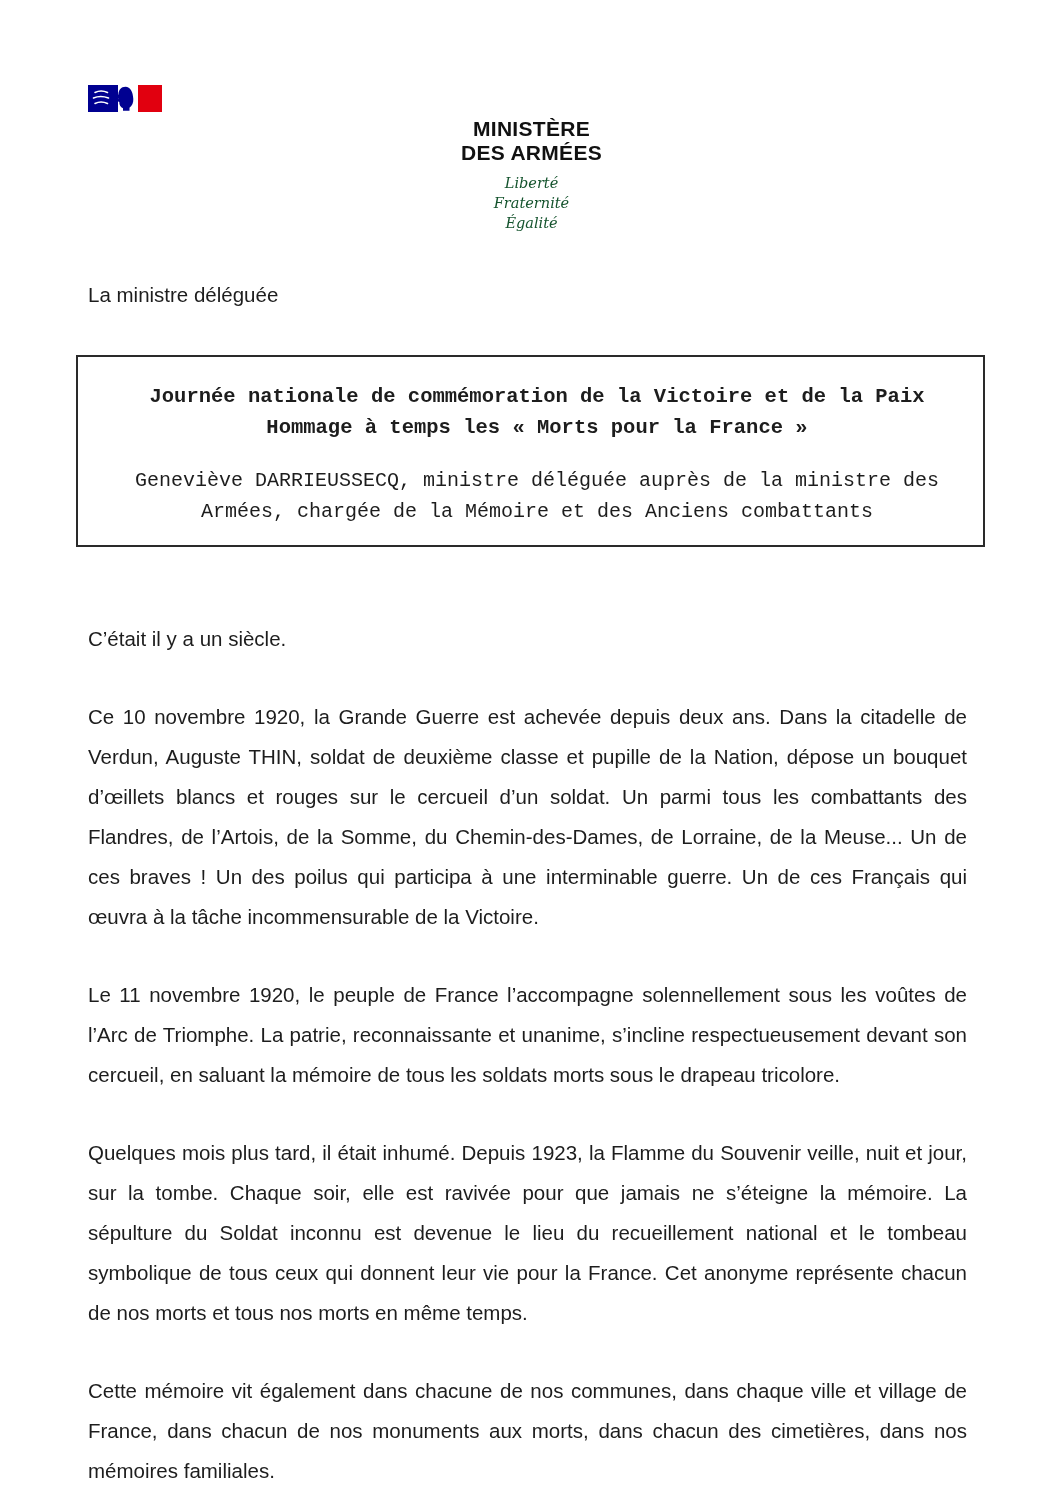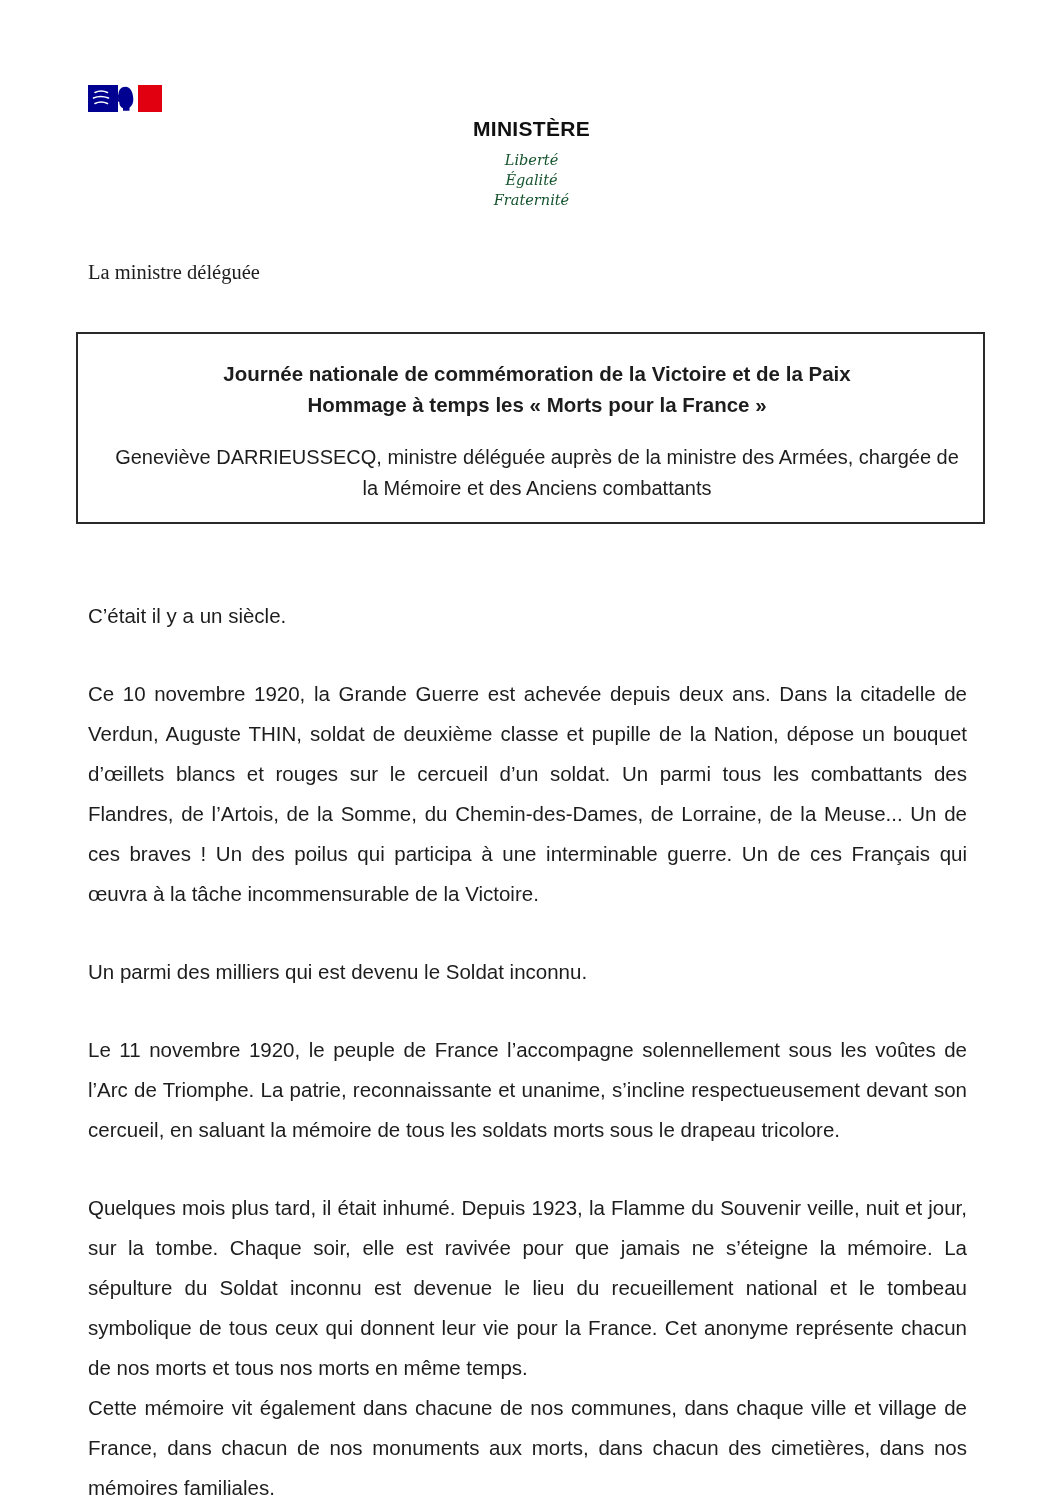--- a/index.html
+++ b/index.html
@@ -37,29 +37,29 @@
     line-height: 20px;
     margin-top: 9px;
     color: #14532d;
   }
 
   
   .sender {
     font-size: 20.5px;
     line-height: 24px;
     margin: 0 0 48px 0;
-    font-family: Liberation Serif, serif;
   }
 
   
   .title-box {
     border: 2px solid #2a2a2a;
     margin: 0 -10px 72px -12px;
     padding: 24px 17px 18px 30px;
     text-align: center;
+    font-family: Liberation Mono, monospace;
   }
   .box-title {
     font-weight: bold;
     font-size: 20.5px;
     line-height: 31px;
     margin: 0 0 22px 0;
   }
   .box-title .line { display: block; }
   .box-subtitle {
     font-size: 20px;
@@ -88,40 +88,40 @@
       <svg width="74" height="27" viewBox="0 0 74 27" xmlns="http://www.w3.org/2000/svg" aria-hidden="true">
         <rect x="0" y="0" width="30" height="27" fill="#000091"></rect>
         <rect x="30" y="0" width="20" height="27" fill="#ffffff"></rect>
         <rect x="50" y="0" width="24" height="27" fill="#e1000f"></rect>
         <path d="M7 7.5 Q13 4.5 19.5 7.5 M5.5 13 Q12.5 10 20.5 13 M7 18.5 Q13 15.5 19.5 18.5" stroke="#ffffff" stroke-width="1.6" fill="none" stroke-linecap="round"></path>
         <path d="M37.5 1.8 C33 1.8 30.6 5.3 30.4 9.3 L28.6 12.8 L30.3 13.6 L29.5 16.2 L31.3 16.9 C31.1 19.6 32.5 22.1 35 23.2 L35 25.8 L41.5 25.8 L41.5 22.8 C44.2 20.8 45.5 17.7 45.3 14.1 C45 6.8 42.3 1.8 37.5 1.8 Z" fill="#000091"></path>
       </svg>
     </span>
     <div class="ministry-name">
       <div>MINISTÈRE</div>
+      <div>DES ARMÉES</div>
     </div>
     <div class="motto">
       <div>Liberté</div>
+      <div>Fraternité</div>
       <div>Égalité</div>
-      <div>Fraternité</div>
     </div>
   </header>
 
   <p class="sender">La ministre déléguée</p>
 
   <section class="title-box">
     <p class="box-title">
       <span class="line">Journée nationale de commémoration de la Victoire et de la Paix</span>
       <span class="line">Hommage à temps les « Morts pour la France »</span>
     </p>
     <p class="box-subtitle">Geneviève DARRIEUSSECQ, ministre déléguée auprès de la ministre des Armées, chargée de la Mémoire et des Anciens combattants</p>
   </section>
 
   <div id="paragraphs" class="body-text">
       <p>C’était il y a un siècle.</p>
       <p>Ce 10 novembre 1920, la Grande Guerre est achevée depuis deux ans. Dans la citadelle de Verdun, Auguste THIN, soldat de deuxième classe et pupille de la Nation, dépose un bouquet d’œillets blancs et rouges sur le cercueil d’un soldat. Un parmi tous les combattants des Flandres, de l’Artois, de la Somme, du Chemin-des-Dames, de Lorraine, de la Meuse... Un de ces braves ! Un des poilus qui participa à une interminable guerre. Un de ces Français qui œuvra à la tâche incommensurable de la Victoire.</p>
-      <p>Un parmi des milliers qui est devenu le Soldat inconnu.</p>
       <p>Le 11 novembre 1920, le peuple de France l’accompagne solennellement sous les voûtes de l’Arc de Triomphe. La patrie, reconnaissante et unanime, s’incline respectueusement devant son cercueil, en saluant la mémoire de tous les soldats morts sous le drapeau tricolore.</p>
       <p>Quelques mois plus tard, il était inhumé. Depuis 1923, la Flamme du Souvenir veille, nuit et jour, sur la tombe. Chaque soir, elle est ravivée pour que jamais ne s’éteigne la mémoire. La sépulture du Soldat inconnu est devenue le lieu du recueillement national et le tombeau symbolique de tous ceux qui donnent leur vie pour la France. Cet anonyme représente chacun de nos morts et tous nos morts en même temps.</p>
       <p>Cette mémoire vit également dans chacune de nos communes, dans chaque ville et village de France, dans chacun de nos monuments aux morts, dans chacun des cimetières, dans nos mémoires familiales.</p>
     </div>
 
 </div>
 
 </body></html>

